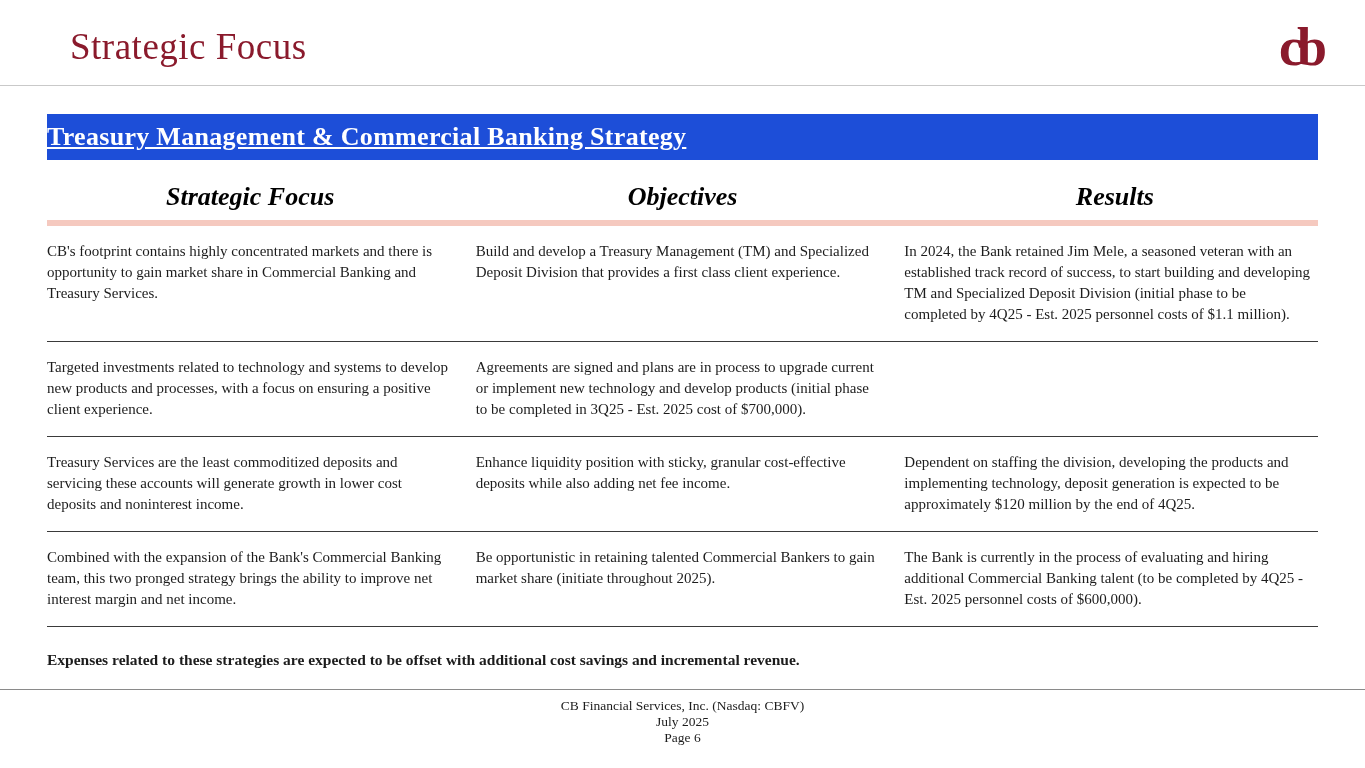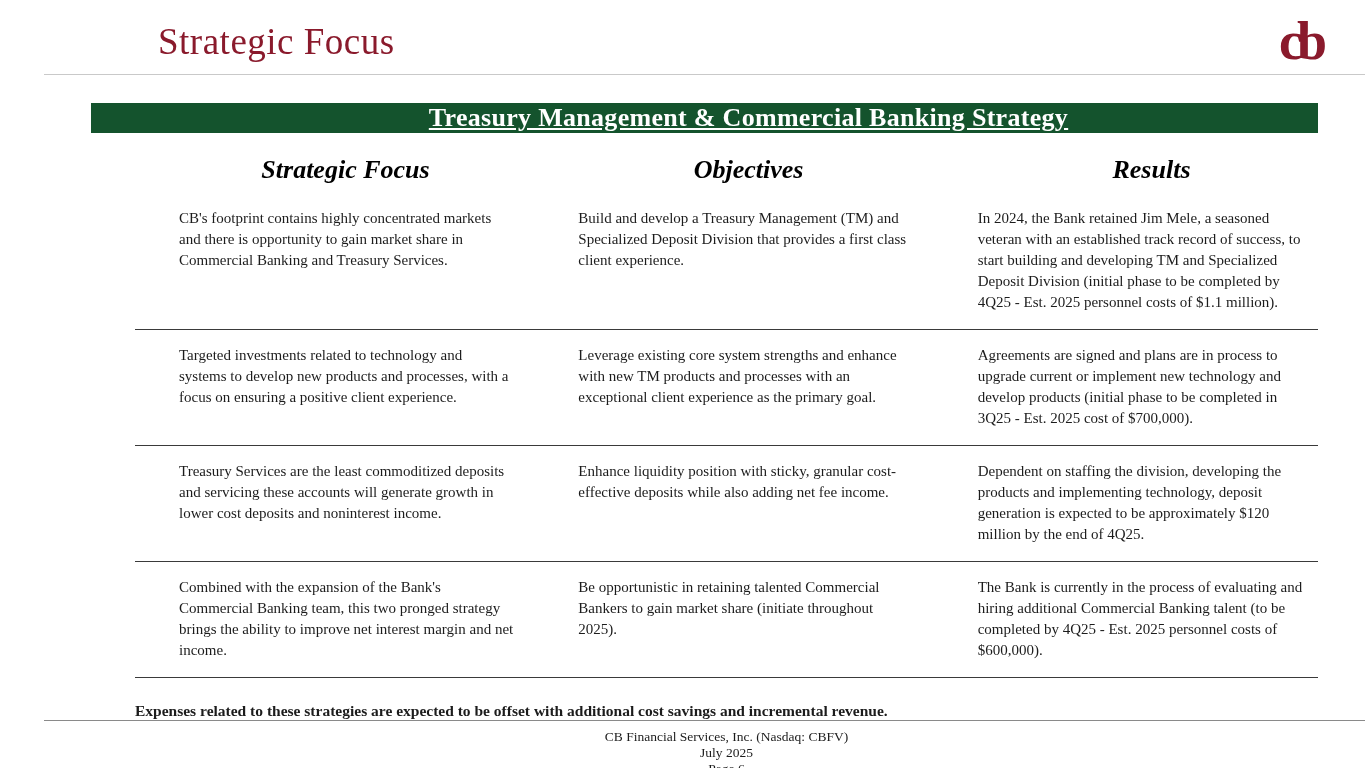--- a/index.html
+++ b/index.html
@@ -1,15 +1,15 @@
 <!DOCTYPE html>
 <html><head>
 <meta charset="utf-8">
 <style>
-  * { box-sizing: border-box; padding-left: 44px; }
+  * { box-sizing: border-box; }
   html, body { margin: 0; padding: 0; background: #ffffff; }
   body {
     width: 1365px; height: 768px; overflow: hidden;
     font-family: "Liberation Serif", serif;
     color: #1c1c1c;
   }
   .slide {
     width: 1365px; height: 768px;
     display: flex; flex-direction: column;
     background: #ffffff;
@@ -28,23 +28,23 @@
   }
   .cb-logo {
     font-size: 54px; font-weight: 700; color: #8a1a2c;
     letter-spacing: -6px; line-height: 1; padding-right: 14px;
     font-family: "Liberation Serif", serif;
   }
 
   
   .banner {
     margin: 28px 47px 0 47px;
-    height: 64px;
-    background: #14532d;
-    display: flex; align-items: center; justify-content: center;
+    height: 46px;
+    background: #1d4ed8;
+    display: flex; align-items: center; 
   }
   .banner span {
     color: #ffffff; font-size: 26px; font-weight: 700;
     text-decoration: underline;
     letter-spacing: 0.3px;
   }
 
   
   .col-headers {
     margin: 22px 47px 0 47px;
@@ -113,21 +113,20 @@
   <div class="rows">
 
     <div class="t-row">
       <div class="t-cell">CB's footprint contains highly concentrated markets and there is opportunity to gain market share in Commercial Banking and Treasury Services.</div>
       <div class="t-cell">Build and develop a Treasury Management (TM) and Specialized Deposit Division that provides a first class client experience.</div>
       <div class="t-cell">In 2024, the Bank retained Jim Mele, a seasoned veteran with an established track record of success, to start building and developing TM and Specialized Deposit Division (initial phase to be completed by 4Q25 - Est. 2025 personnel costs of $1.1 million).</div>
     </div>
 
     <div class="t-row">
       <div class="t-cell">Targeted investments related to technology and systems to develop new products and processes, with a focus on ensuring a positive client experience.</div>
-      <div class="t-cell">Leverage existing core system strengths and enhance with new TM products and processes with an exceptional client experience as the primary goal.</div>
       <div class="t-cell">Agreements are signed and plans are in process to upgrade current or implement new technology and develop products (initial phase to be completed in 3Q25 - Est. 2025 cost of $700,000).</div>
     </div>
 
     <div class="t-row">
       <div class="t-cell">Treasury Services are the least commoditized deposits and servicing these accounts will generate growth in lower cost deposits and noninterest income.</div>
       <div class="t-cell">Enhance liquidity position with sticky, granular cost-effective deposits while also adding net fee income.</div>
       <div class="t-cell">Dependent on staffing the division, developing the products and implementing technology, deposit generation is expected to be approximately $120 million by the end of 4Q25.</div>
     </div>
 
     <div class="t-row">

